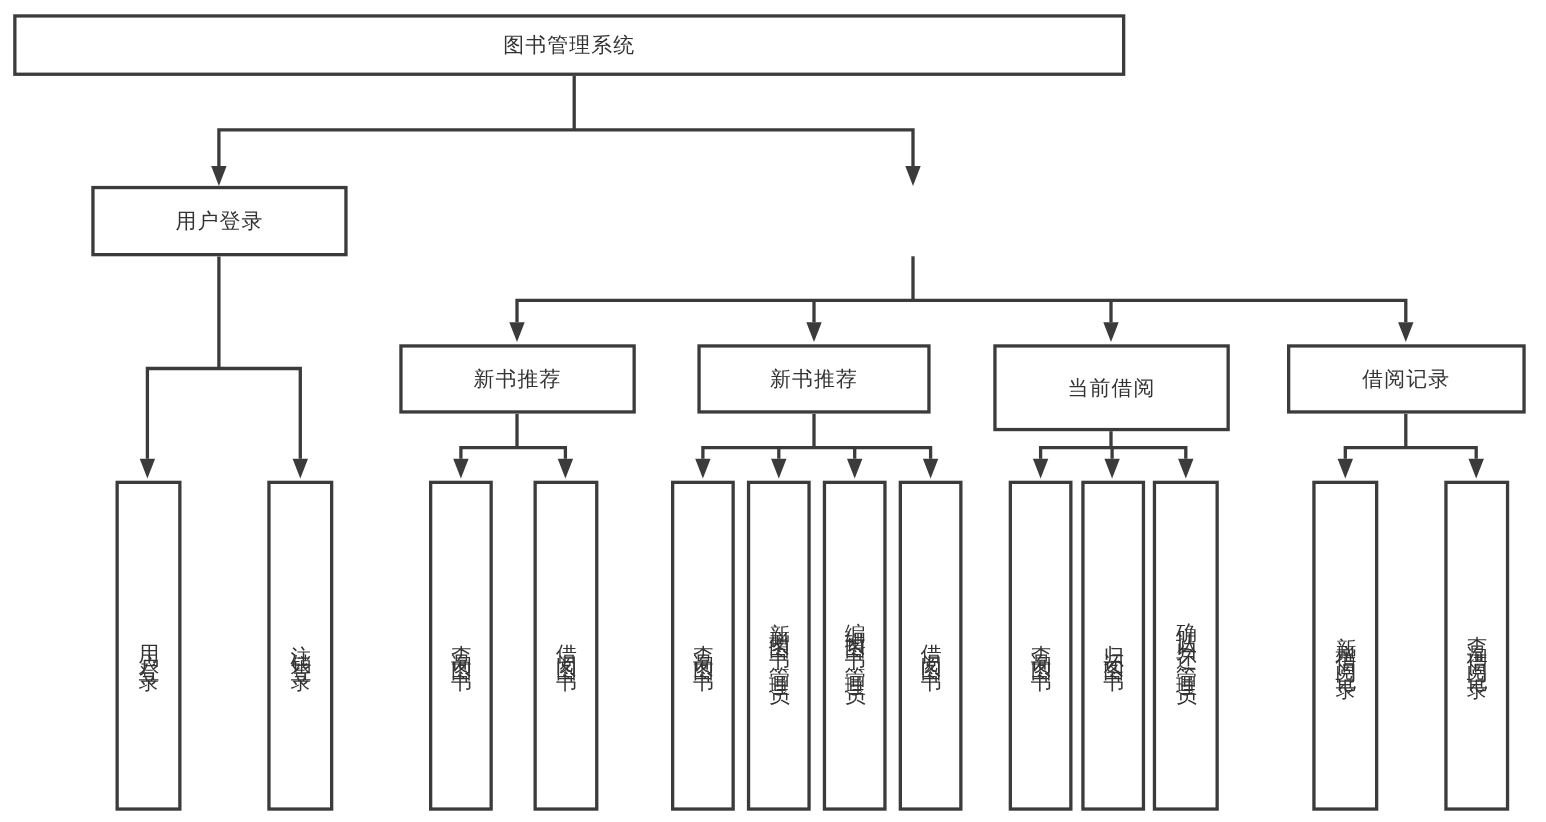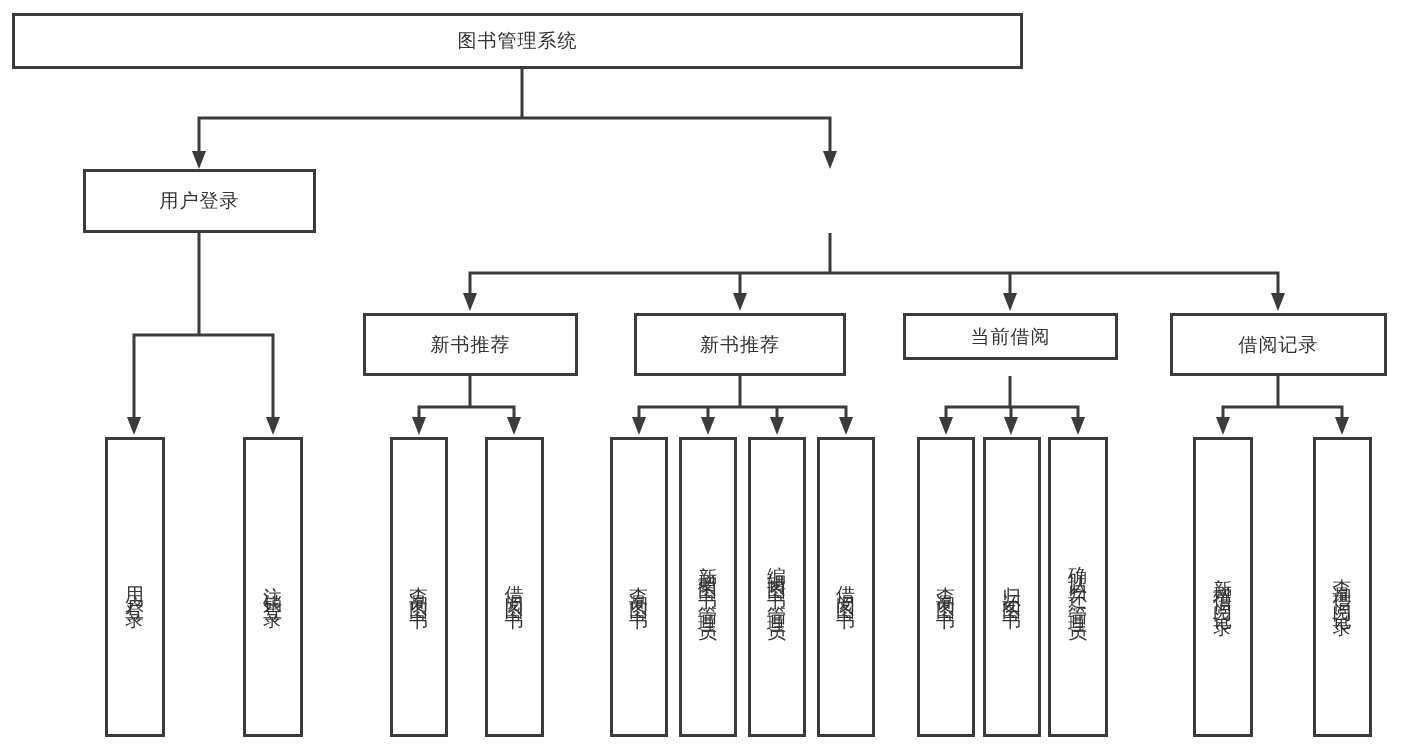--- a/index.html
+++ b/index.html
@@ -101,21 +101,21 @@
     <polygon points="1216,417 1230,417 1223,435"></polygon>
     <polygon points="1335,417 1349,417 1342,435"></polygon>
   </svg>
 
   <div class="node" style="left:12px;top:13px;width:1011px;height:56px">图书管理系统</div>
 
   <div class="node" style="left:83px;top:169px;width:233px;height:64px">用户登录</div>
 
   <div class="node" style="left:363px;top:313px;width:215px;height:63px">新书推荐</div>
   <div class="node" style="left:634px;top:313px;width:212px;height:63px">新书推荐</div>
-  <div class="node" style="left:903px;top:313px;width:215px;height:47px">当前借阅</div>
+  <div class="node" style="left:903px;top:313px;width:215px;height:79px">当前借阅</div>
   <div class="node" style="left:1170px;top:313px;width:217px;height:63px">借阅记录</div>
 
   <div class="node vnode" style="left:105px;top:437px;width:60px;height:300px">用户登录</div>
   <div class="node vnode" style="left:243px;top:437px;width:60px;height:300px">注销登录</div>
 
   <div class="node vnode" style="left:390px;top:437px;width:58px;height:300px">查询图书</div>
   <div class="node vnode" style="left:485px;top:437px;width:59px;height:300px">借阅图书</div>
 
   <div class="node vnode" style="left:610px;top:437px;width:58px;height:300px">查询图书</div>
   <div class="node vnode" style="left:679px;top:437px;width:58px;height:300px">新增图书（管理员）</div>

